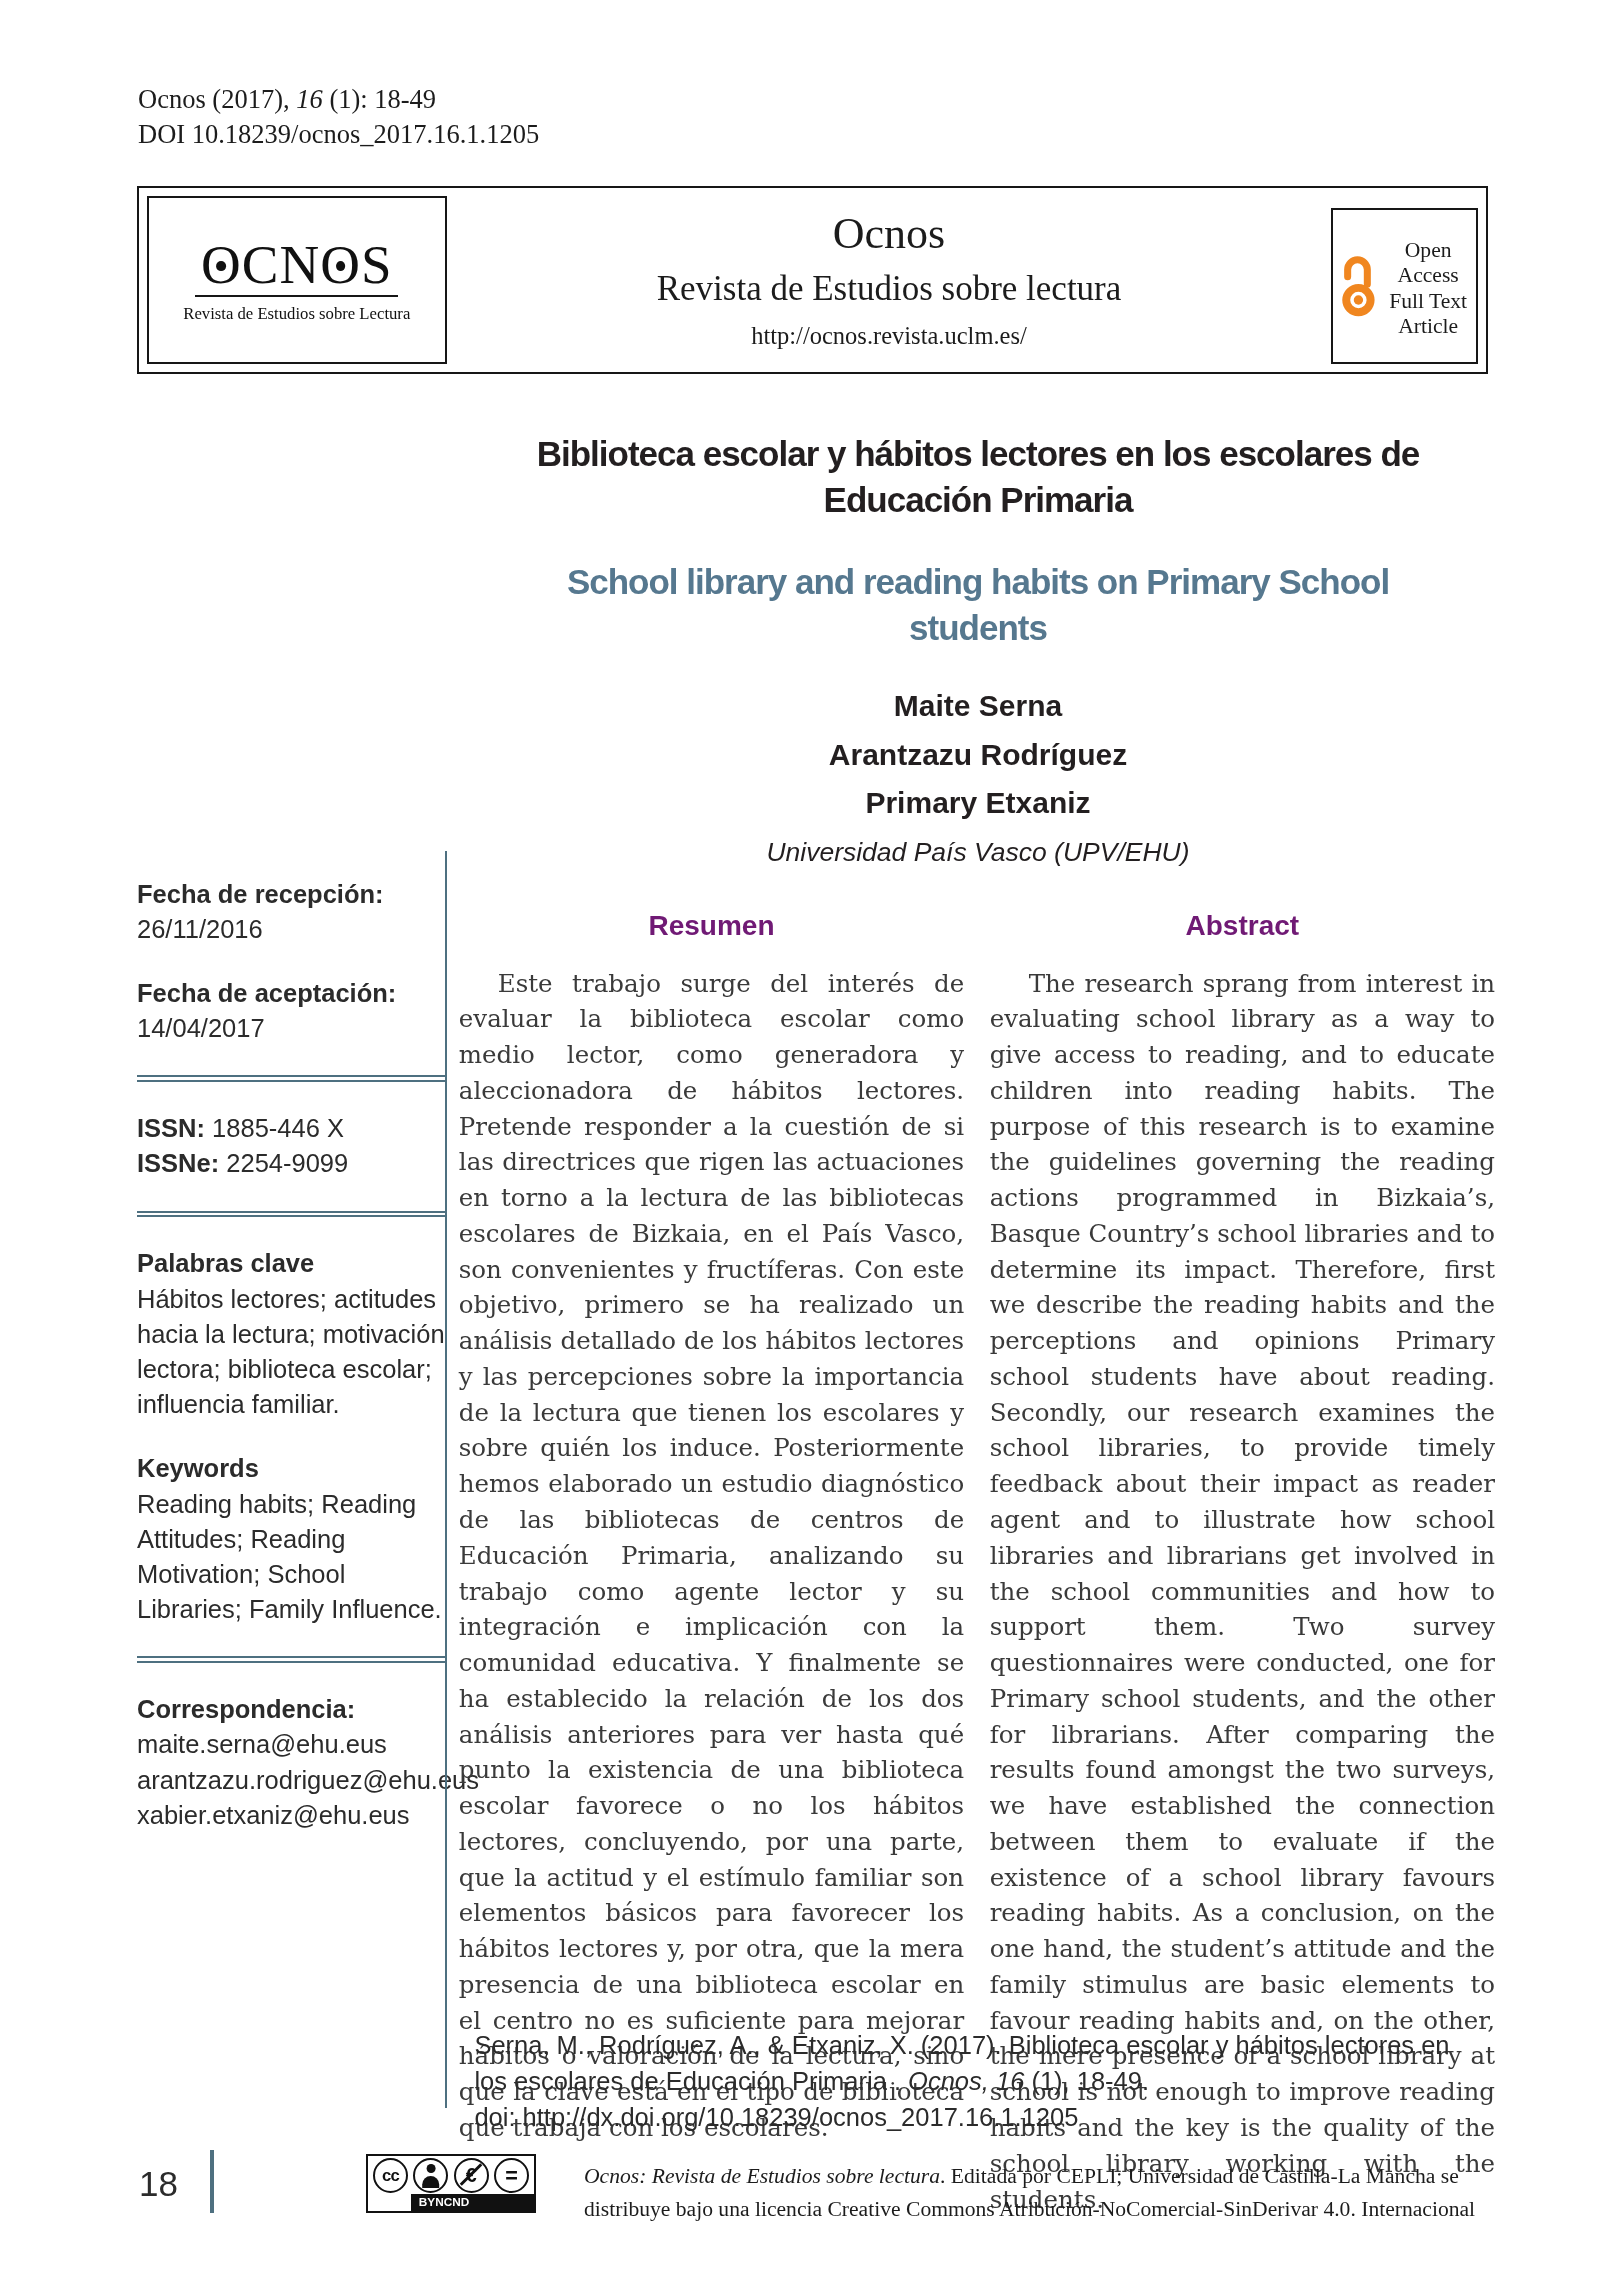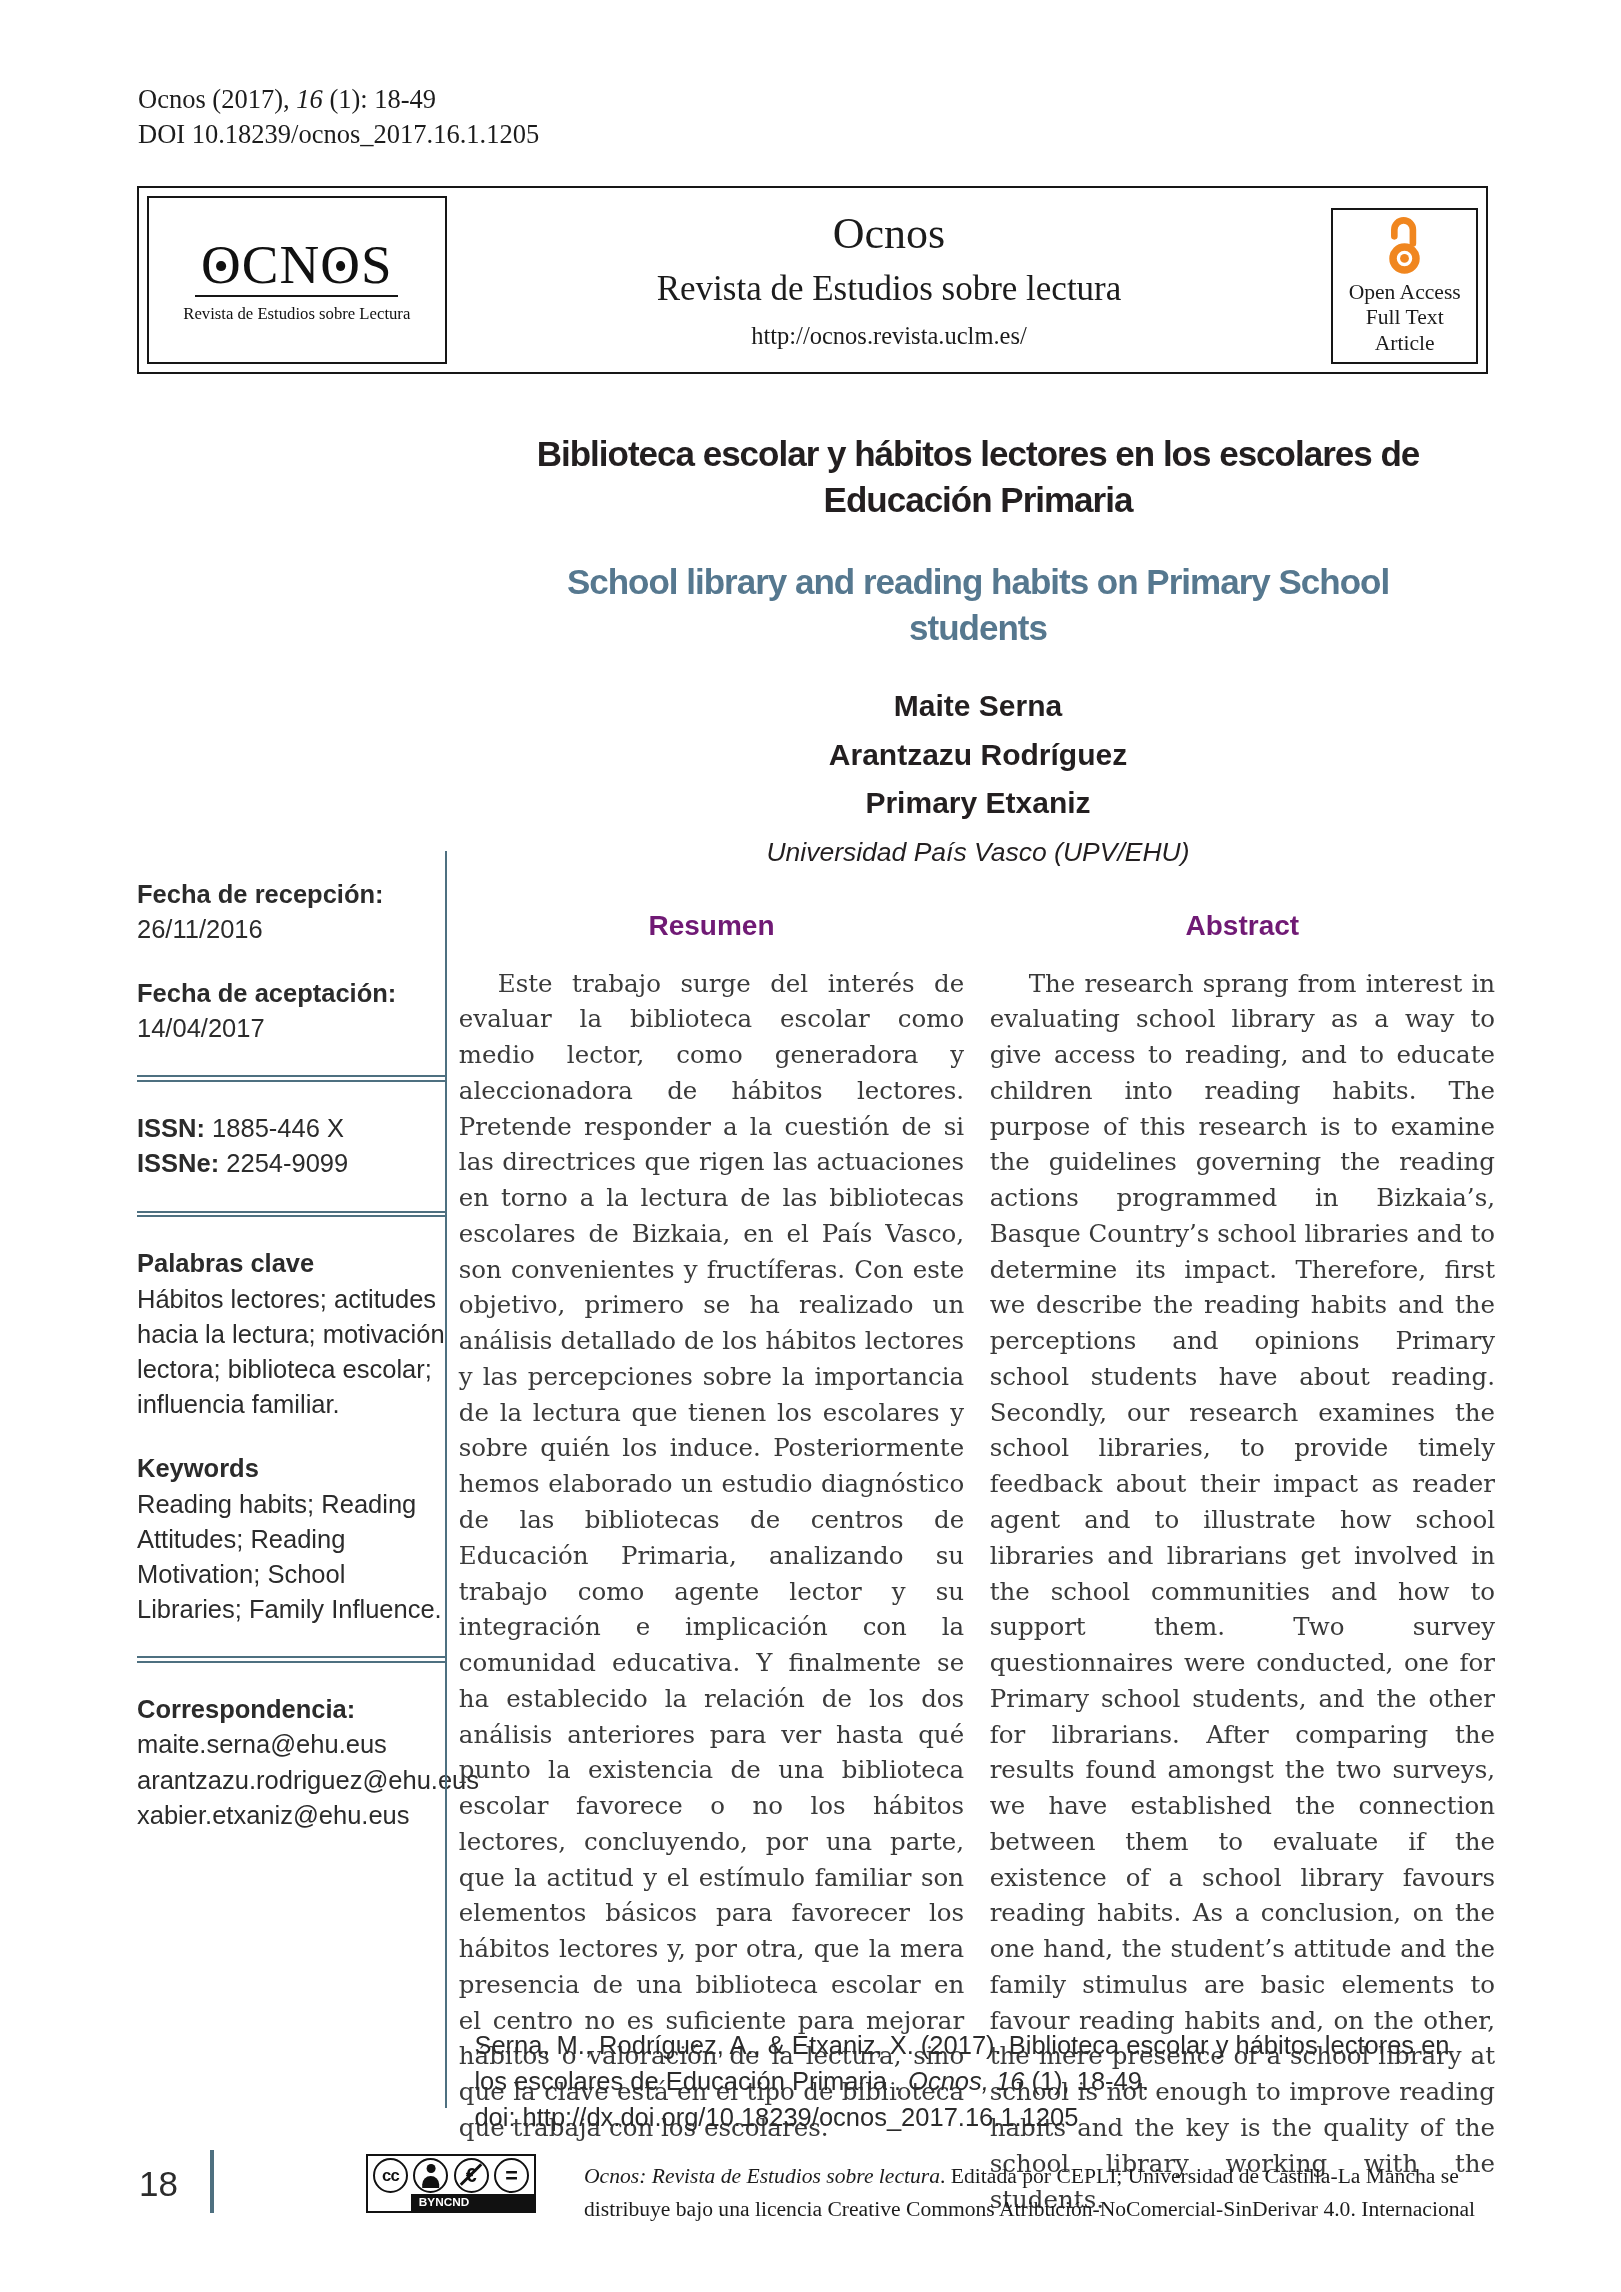--- a/index.html
+++ b/index.html
@@ -28,21 +28,21 @@
     letter-spacing:1px;border-bottom:2.9px solid #161616;padding:0 5.9px 2px 5.9px;line-height:1.05;}
   .o-dot{position:relative;display:inline-block;}
   .o-dot::after{content:"";position:absolute;left:50%;top:53%;transform:translate(-50%,-50%);
     width:9.8px;height:9.8px;border-radius:50%;background:#111;}
   .logo-sub{font-family:"Liberation Serif",serif;font-size:16.7px;color:#111;margin-top:6.9px;}
   .center-cell{flex:1;display:flex;flex-direction:column;align-items:center;justify-content:center;
     font-family:"Liberation Serif",serif;color:#1c1c1c;}
   .journal-title{font-size:44px;line-height:1.1;}
   .journal-sub{font-size:35px;margin-top:11.8px;line-height:1.1;}
   .journal-url{font-size:24.5px;margin-top:13.7px;color:#1c1c1c;text-decoration:none;}
-  .oa-cell{width:147px;border:2.9px solid #161616;display:flex;flex-direction:column;
+  .oa-cell{width:147px;border:2.9px solid #161616;display:flex;flex-direction:row;
     align-items:center;justify-content:center;padding:5.9px 2px;margin-top:12px;}
   .oa-icon{display:block;}
   .oa-stroke{stroke:var(--oa-orange,#F0861F);}
   .oa-fill{fill:var(--oa-orange,#F0861F);}
   .oa-text{font-family:"Liberation Serif",serif;font-size:21.6px;line-height:1.18;
     text-align:center;color:#1c1c1c;margin-top:5.9px;}
   
   .title-block{position:absolute;left:461px;top:431px;width:1034px;text-align:center;}
   .title-es{font-weight:bold;font-size:35px;letter-spacing:-1px;line-height:1.3;
     color:var(--title-dark,#231F20);}

